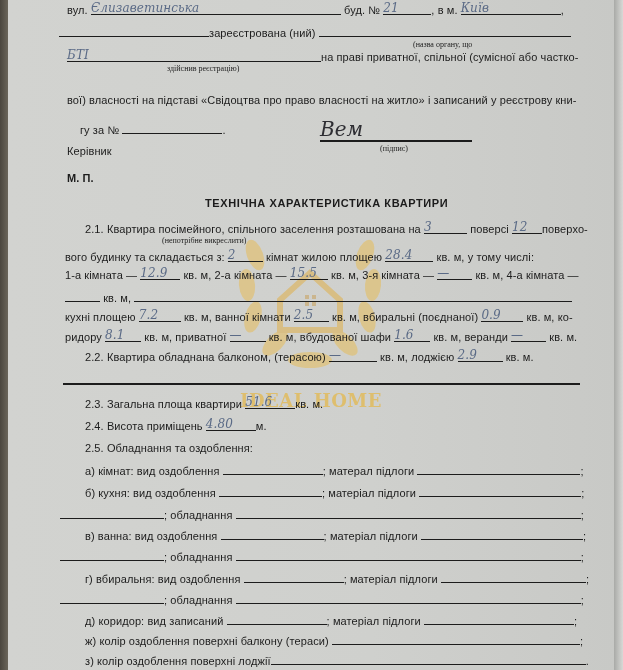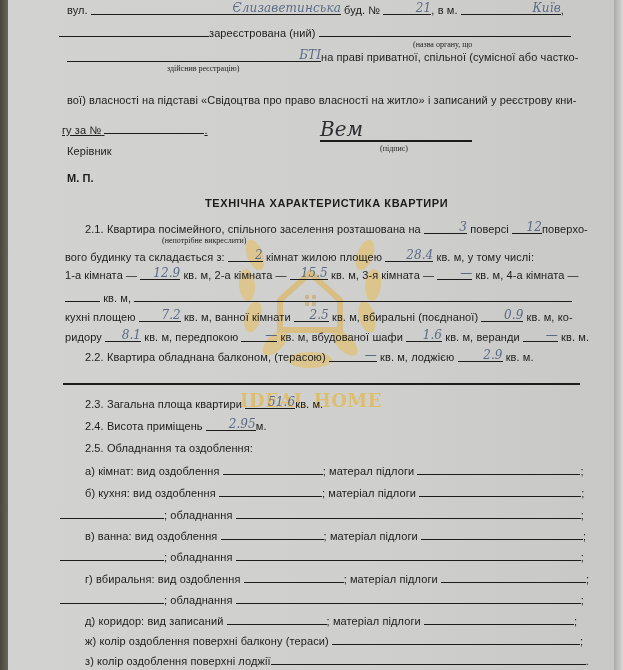--- a/index.html
+++ b/index.html
@@ -19,21 +19,21 @@
   }
   .edge-right {
     position: absolute; right: 0; top: 0; width: 9px; height: 670px;
     background: linear-gradient(90deg, #a9aaa7, #d8d9d6);
   }
   .line {
     position: absolute; white-space: nowrap; font-size: 11px; letter-spacing: 0.1px;
   }
   .blank {
     display: inline-block; border-bottom: 1px solid #1c1c1c; height: 11px;
-    vertical-align: baseline; position: relative; text-align: right;
+    vertical-align: baseline; position: relative; text-align: left;
   }
   .hw {
     font-family: "DejaVu Serif", serif; font-style: italic; color: #5a6a86;
     font-size: 12px; position: relative; top: -2px;
   }
   .small { font-size: 8px; position: absolute; white-space: nowrap; font-family: Liberation Serif, serif; }
   .title { font-weight: bold; letter-spacing: 0.6px; font-size: 11px; }
   .rule { position: absolute; height: 2px; background: #1c1c1c; }
   .wm {
     position: absolute; left: 225px; top: 225px; width: 170px; height: 150px;
@@ -69,21 +69,21 @@
 </div>
 <div class="small" style="left:413px;top:40px;">(назва органу, що</div>
 
 <div class="line" style="left:67px;top:50px;">
   <span class="blank" style="width:254px;"><span class="hw">БТІ</span></span><span>на праві приватної, спільної (сумісної або частко-</span>
 </div>
 <div class="small" style="left:167px;top:64px;">здійснив реєстрацію)</div>
 
 <div class="line" style="left:67px;top:94px;">вої) власності на підставі «Свідоцтва про право власності на житло» і записаний у реєстрову кни-</div>
 
-<div class="line" style="left:62px;top:122px;text-decoration:underline;">
+<div class="line" style="left:80px;top:122px;">
   <span>гу за №</span>
   <span class="blank" style="width:100px;"><span class="hw"></span></span>.
 </div>
 
 <div class="line" style="left:67px;top:145px;">Керівник</div>
 <div class="sig">Вем</div>
 <div class="rule" style="left:320px;top:140px;width:152px;height:1.5px;"></div>
 <div class="small" style="left:380px;top:144px;">(підпис)</div>
 <div class="line" style="left:67px;top:172px;font-weight:bold;">М. П.</div>
 
@@ -151,21 +151,21 @@
   <span>кв. м, ванної кімнати</span>
   <span class="blank" style="width:35px;"><span class="hw">2.5</span></span>
   <span>кв. м, вбиральні (поєднаної)</span>
   <span class="blank" style="width:42px;"><span class="hw">0.9</span></span>
   <span>кв. м, ко-</span>
 </div>
 
 <div class="line" style="left:65px;top:330px;">
   <span>ридору</span>
   <span class="blank" style="width:36px;"><span class="hw">8.1</span></span>
-  <span>кв. м, передпокою</span>
+  <span>кв. м, приватної</span>
   <span class="blank" style="width:36px;"><span class="hw">—</span></span>
   <span>кв. м, вбудованої шафи</span>
   <span class="blank" style="width:36px;"><span class="hw">1.6</span></span>
   <span>кв. м, веранди</span>
   <span class="blank" style="width:35px;"><span class="hw">—</span></span>
   <span>кв. м.</span>
 </div>
 
 <div class="line" style="left:85px;top:350px;">
   <span>2.2. Квартира обладнана балконом, (терасою)</span>
@@ -175,21 +175,21 @@
   <span>кв. м.</span>
 </div>
 <div class="rule" style="left:63px;top:383px;width:517px;"></div>
 
 <div class="line" style="left:85px;top:397px;">
   <span>2.3. Загальна площа квартири</span>
   <span class="blank" style="width:50px;"><span class="hw">51.6</span></span><span>кв. м.</span>
 </div>
 <div class="line" style="left:85px;top:419px;">
   <span>2.4. Висота приміщень</span>
-  <span class="blank" style="width:50px;"><span class="hw">2.95</span></span><span>м.</span>
+  <span class="blank" style="width:50px;"><span class="hw">4.80</span></span><span>м.</span>
 </div>
 <div class="line" style="left:85px;top:442px;">2.5. Обладнання та оздоблення:</div>
 
 <div class="line" style="left:85px;top:463px;">
   <span>а) кімнат: вид оздоблення</span>
   <span class="blank" style="width:100px;"></span><span>; матерал підлоги</span>
   <span class="blank" style="width:163px;"></span><span>;</span>
 </div>
 <div class="line" style="left:85px;top:485px;">
   <span>б) кухня: вид оздоблення</span>

